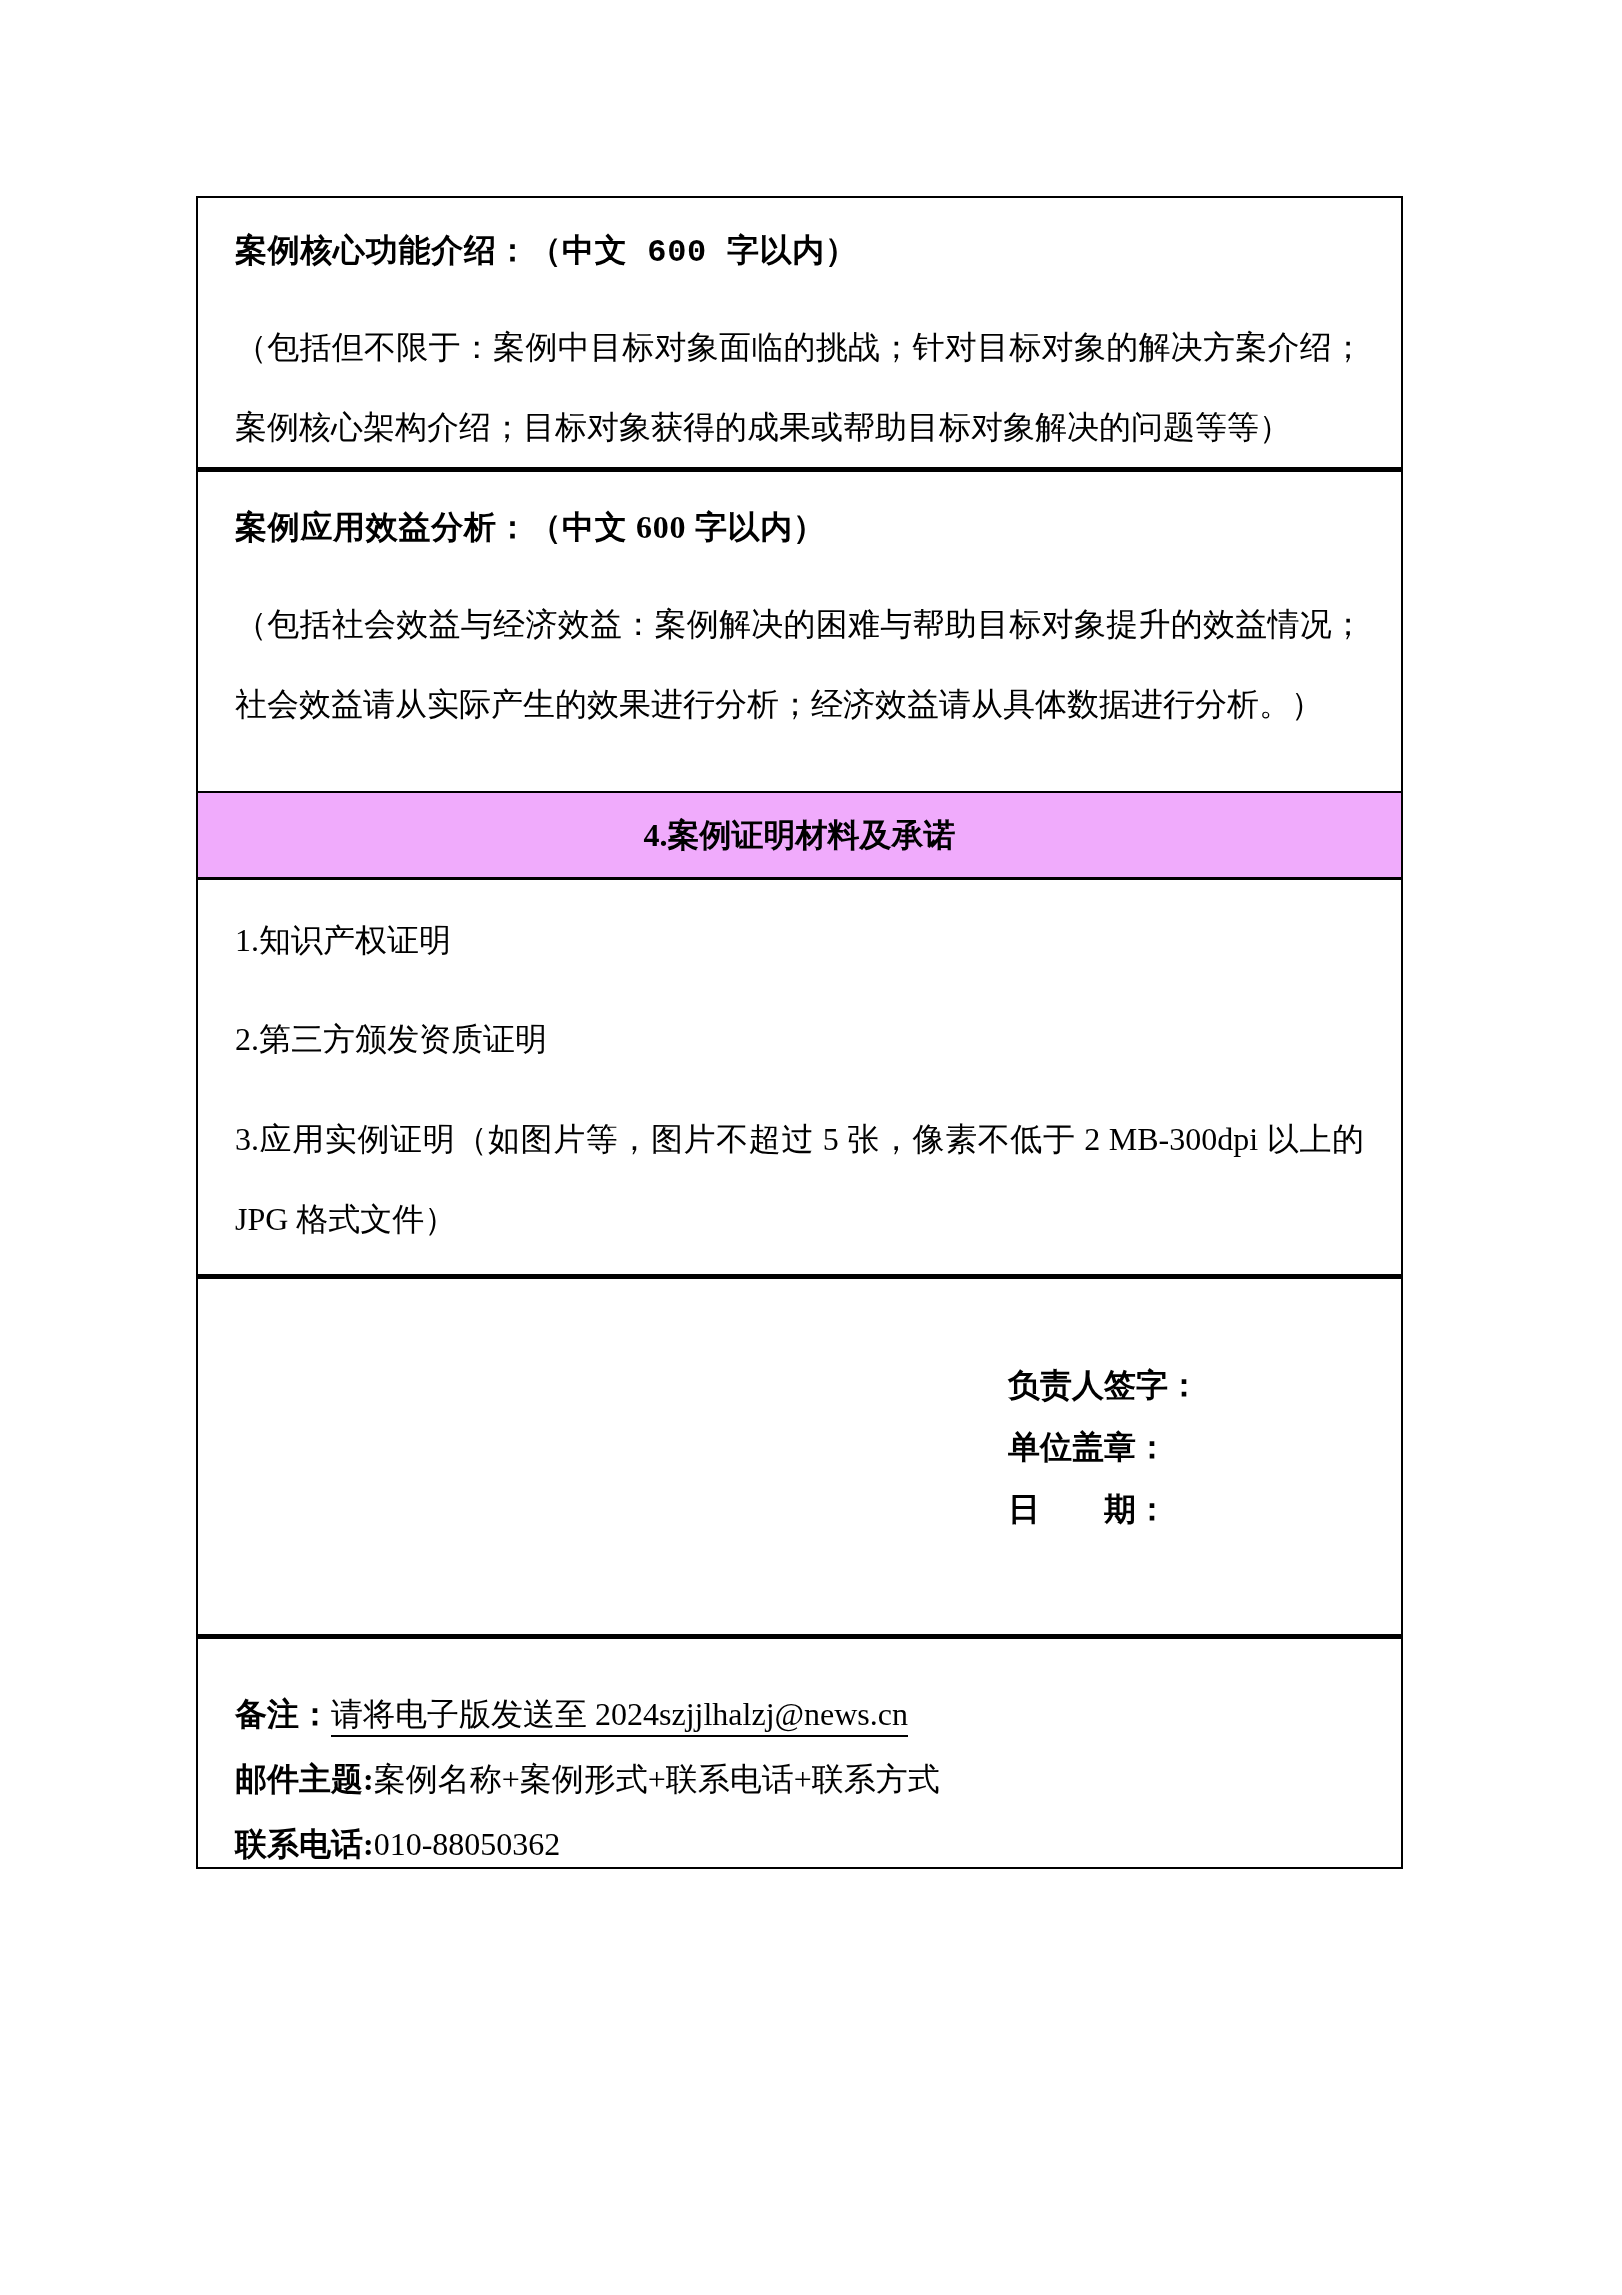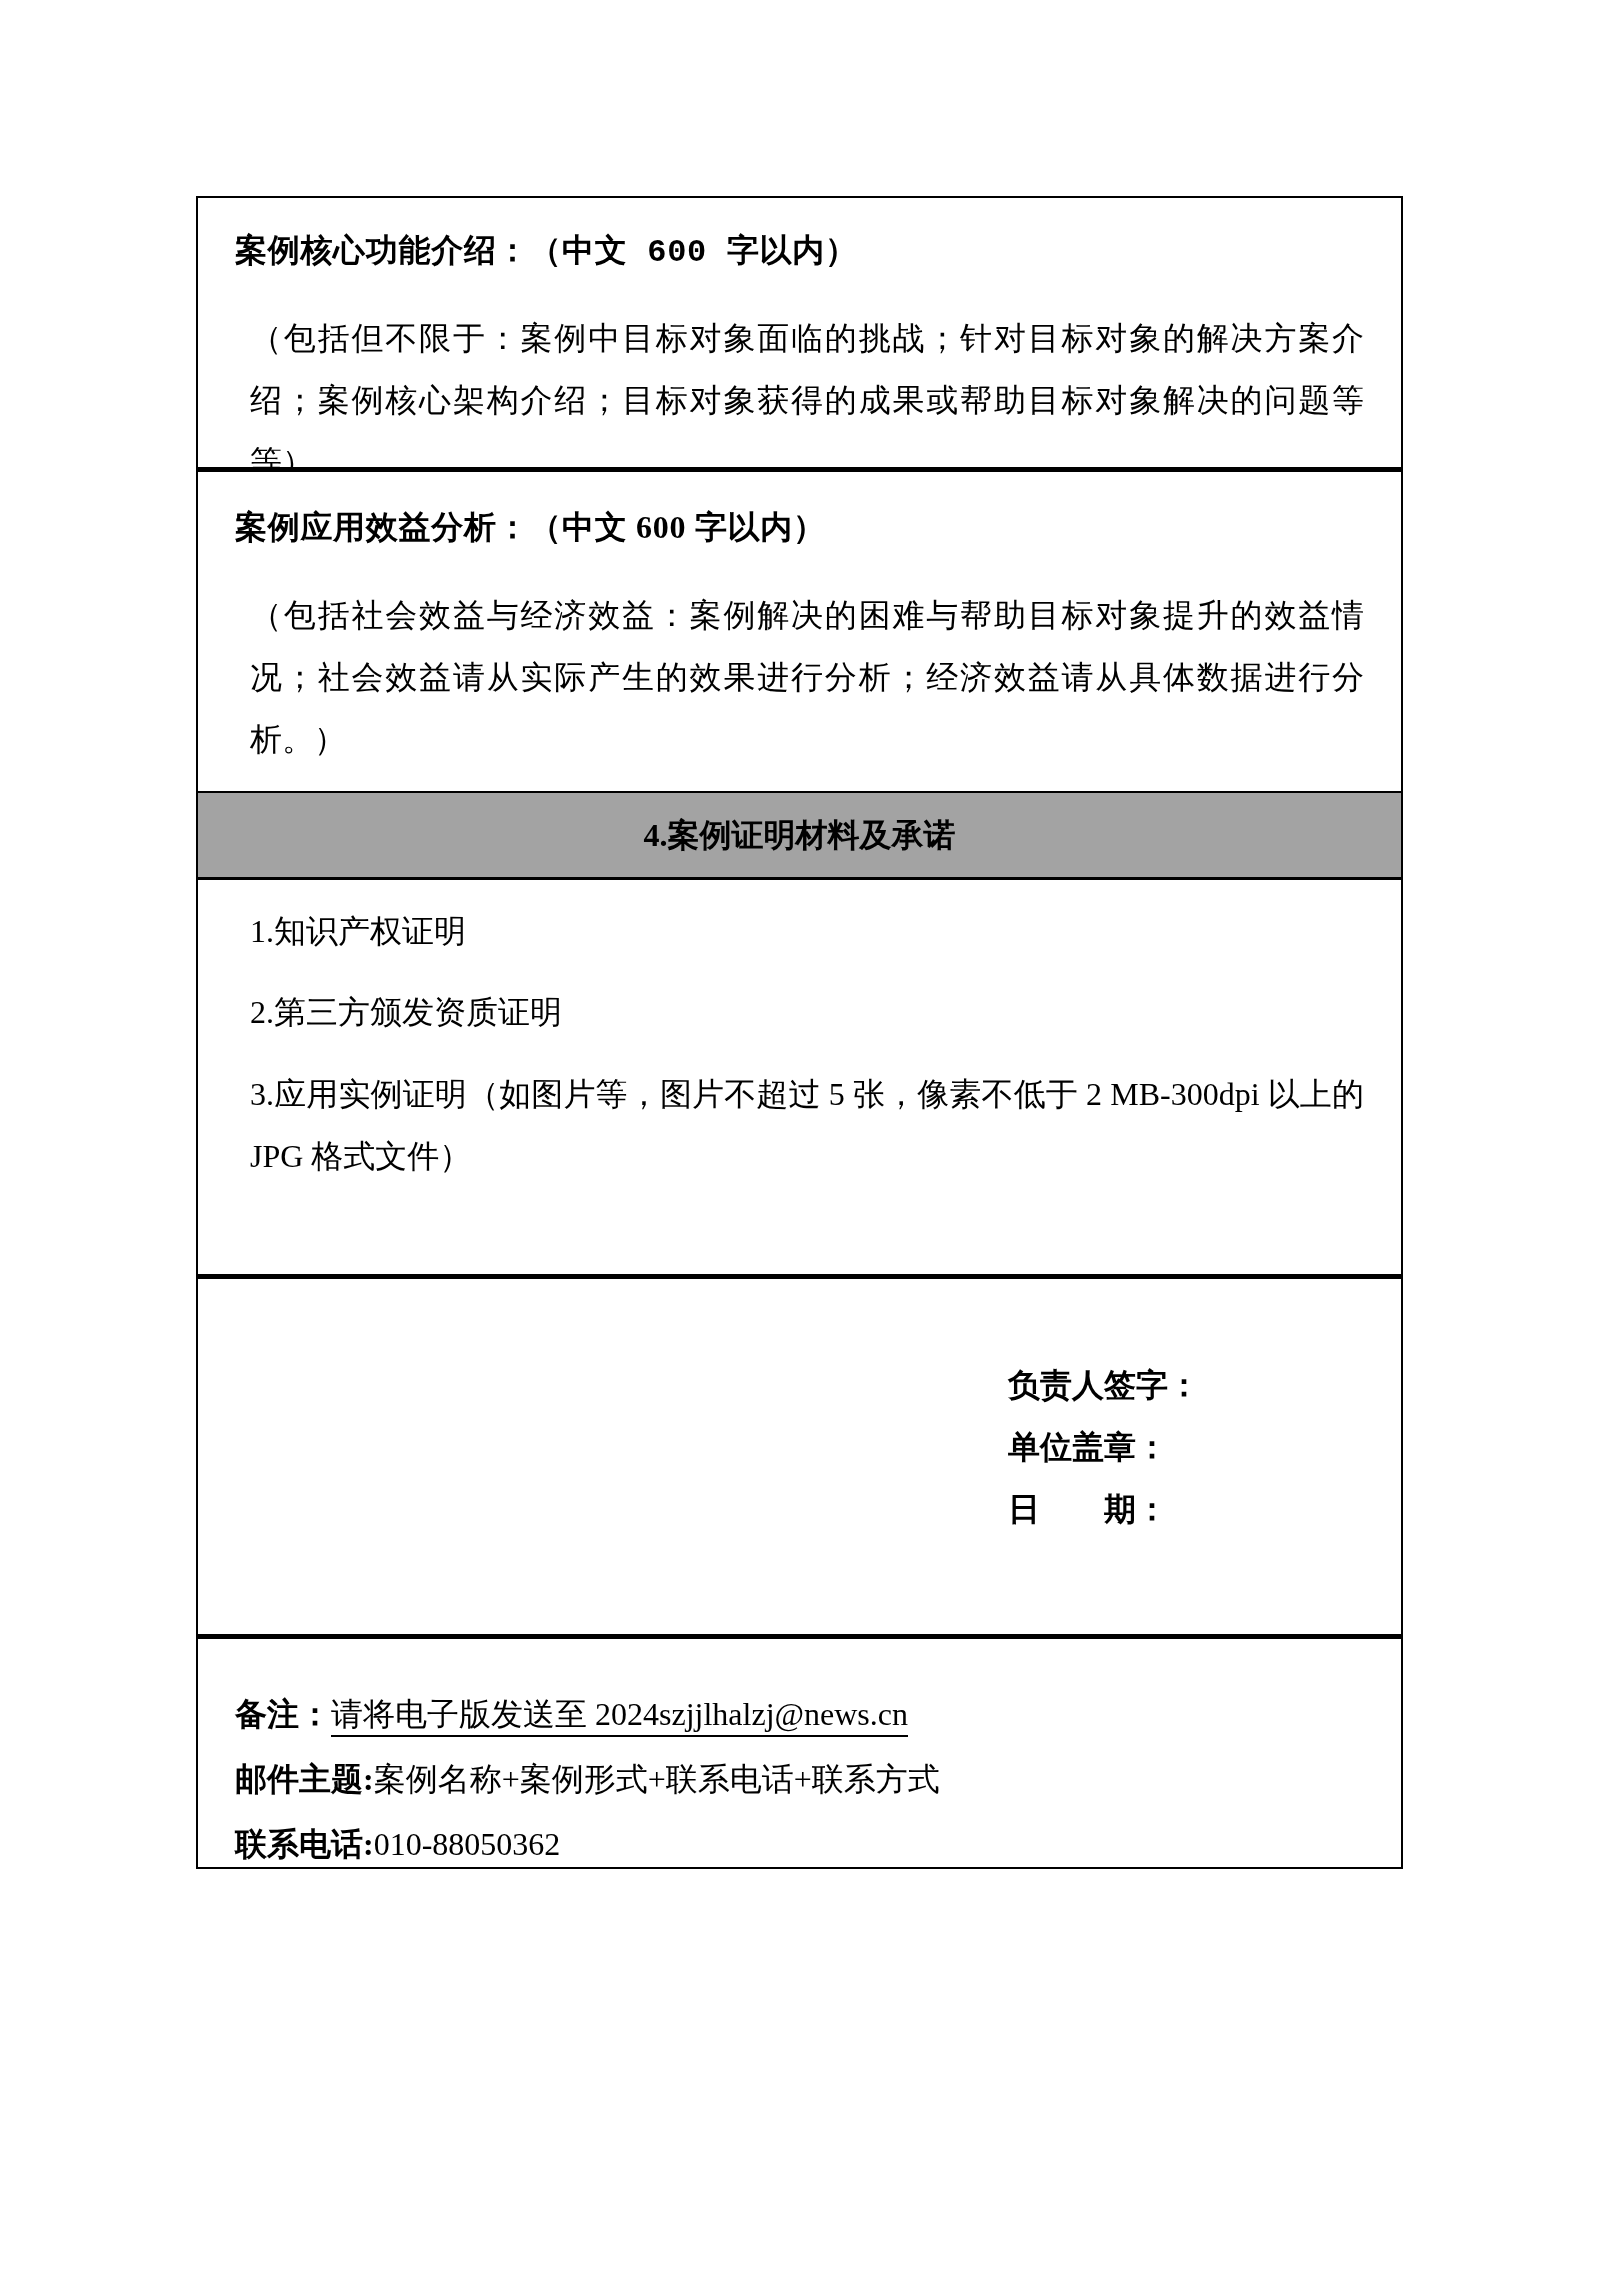--- a/index.html
+++ b/index.html
@@ -24,40 +24,39 @@
     border: 2px solid #000000;
     box-sizing: border-box;
     background: #ffffff;
   }
   .row {
     box-sizing: border-box;
     overflow: hidden;
   }
   .row-core      { height: 274px; border-bottom: 5.2px solid #000; padding: 23.6px 37px 0; font-family: Liberation Mono, monospace; }
   .row-benefit   { height: 321px; border-bottom: 2px solid #000; padding: 23.6px 37px 0; }
-  .row-gray      { height: 87px; border-bottom: 3.9px solid #000; background: #a3a3a3;
+  .row-gray      { height: 87px; border-bottom: 3.9px solid #000; background: #f0abfc;
                    display: flex; align-items: center; justify-content: center; }
   .row-materials { height: 399px; border-bottom: 5.2px solid #000; padding: 19.6px 37px 0; }
   .row-signature { height: 360px; border-bottom: 5.2px solid #000; padding: 75px 37px 0; }
   .row-remarks   { height: 241px; padding: 43px 37px 0; }
 
   p { margin: 0; }
   .heading {
     font-weight: bold;
     font-size: 32px;
     line-height: 62px;
     letter-spacing: 0.7px;
     margin-bottom: 26px;
     white-space: nowrap;
   }
   .body-text {
     font-size: 32px;
-    line-height: 62px;
+    line-height: 80px;
     text-align: justify;
-    margin-left: 15px;
   }
   .materials-heading { margin-bottom: 25px; }
   .item { margin-bottom: 19.6px; }
   .gray-title {
     font-weight: bold;
     font-size: 32px;
     line-height: 33px;
   }
   .sig-block {
     margin-left: 773px;

